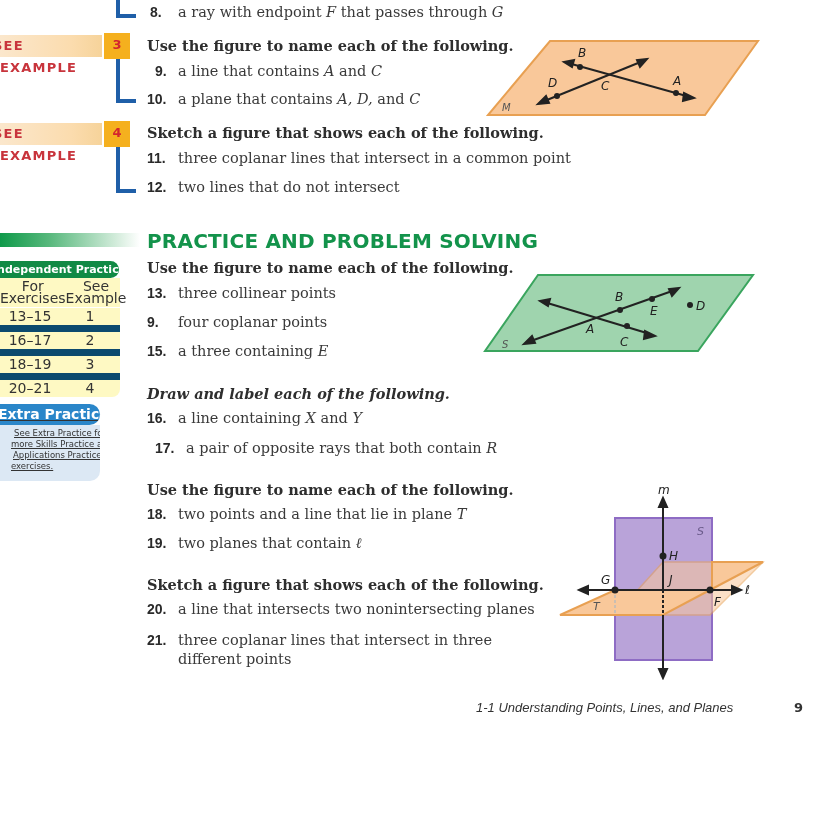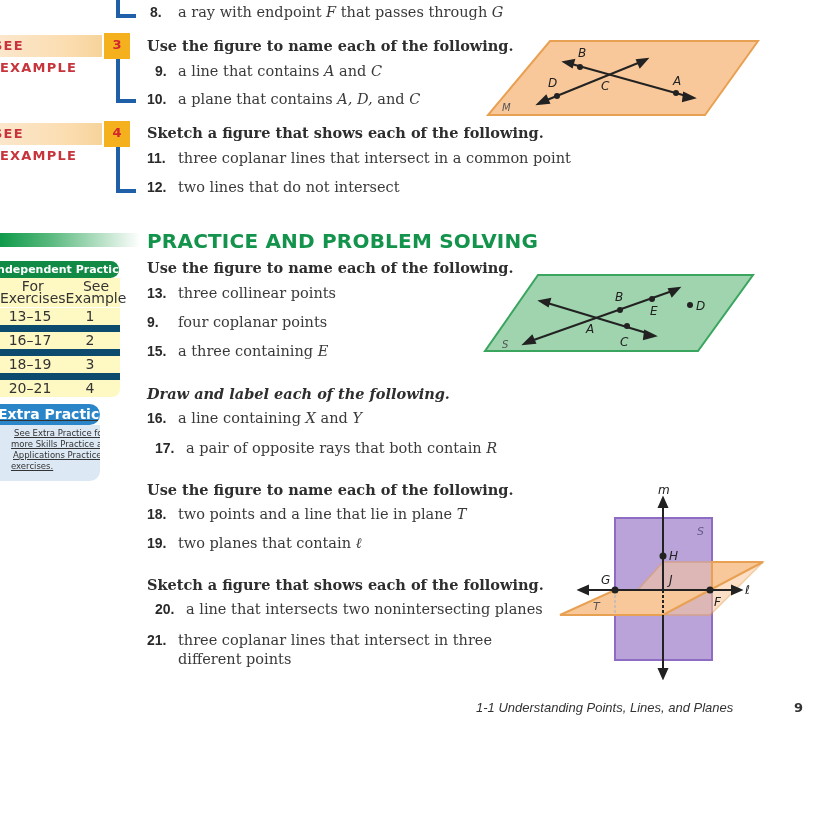--- a/index.html
+++ b/index.html
@@ -178,21 +178,21 @@
 <div class="abs instr" style="left:147px; top:481px;">Use the figure to name each of the following.</div>
 <div class="abs item" style="left:147px; top:506px;">
   <span class="num" style="width:31px;">18.</span><span>two points and a line that lie in plane </span><i>T</i>
 </div>
 <div class="abs item" style="left:147px; top:535px;">
   <span class="num" style="width:31px;">19.</span><span>two planes that contain </span><i>ℓ</i>
 </div>
 
 <div class="abs instr" style="left:147px; top:576px;">Sketch a figure that shows each of the following.</div>
 <div class="abs item" style="left:147px; top:601px;">
-  <span class="num" style="width:31px;margin-left:8px;">20.</span><span>a line that intersects two nonintersecting planes</span>
+  <span class="num" style="width:31px;">20.</span><span>a line that intersects two nonintersecting planes</span>
 </div>
 <div class="abs item" style="left:147px; top:631px; line-height:19px;">
   <span class="num" style="width:31px;">21.</span><span>three coplanar lines that intersect in three</span><br>
   <span style="display:inline-block; width:31px;"></span><span>different points</span>
 </div>
 
 <svg class="abs" style="left:555px; top:480px;" width="220" height="200" viewBox="0 0 220 200">
   <rect x="60" y="38" width="97" height="142" fill="#b9a3d9" stroke="#8e6cc4" stroke-width="2"></rect>
   <polygon points="108,82 208,82 155,135 60,135" fill="#f9c89a" opacity="0.55" stroke="#e8a052" stroke-width="1.5"></polygon>
   <polygon points="60,110 155,110 108,135 5,135" fill="#f9c89a" stroke="#e8a052" stroke-width="2"></polygon>

